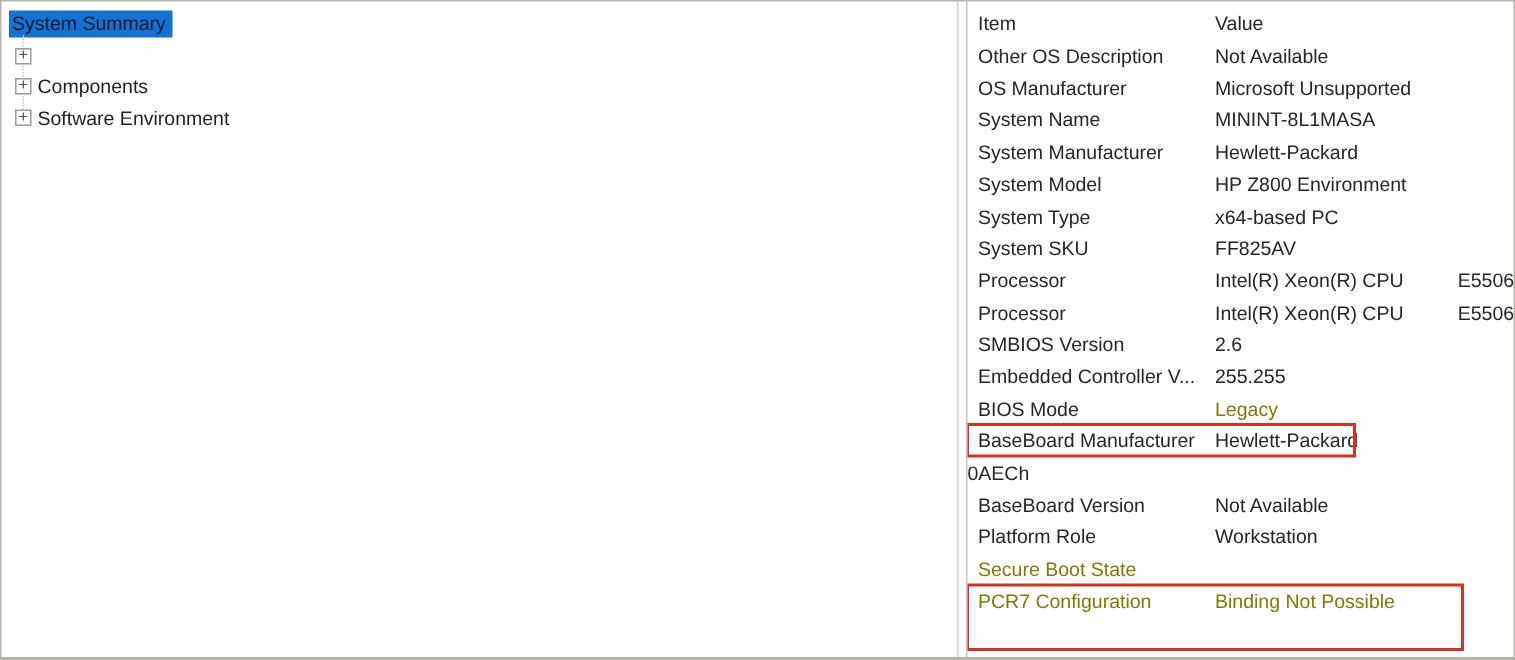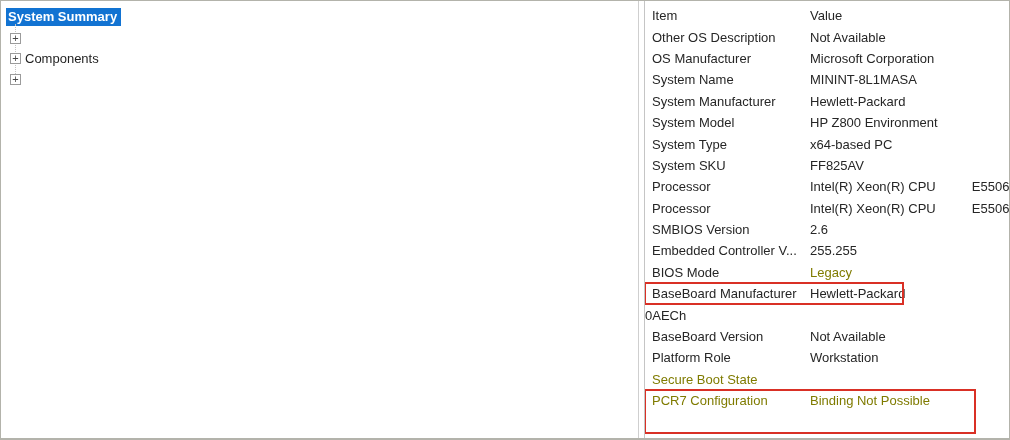--- a/index.html
+++ b/index.html
@@ -19,26 +19,25 @@
   
   .left-pane {
     width:638px; flex:none;
     border-right:1px solid #cfcfcf;
     padding:6px 0 0 4px;
     overflow:hidden;
   }
   .tree-item-root {
     display:inline-block;
     background:var(--selection-blue,#1273d2);
-    color:#ffffff;
+    color:#0f172a;
     font-size:13px;
     padding:1px 4px 2px 2px;
     margin-left:1px;
     white-space:nowrap;
-    font-weight:bold;
   }
   .tree-children { position:relative; margin-top:2px; }
   .tree-children::before {
     content:"";
     position:absolute; left:10px; top:-4px; bottom:10px;
     border-left:1px dotted #c3c3c3;
   }
   .tree-item {
     position:relative;
     display:flex; align-items:center;
@@ -103,38 +102,39 @@
     <div class="tree-children">
       <div class="tree-item">
         <span class="expander">+</span>
       </div>
       <div class="tree-item">
         <span class="expander">+</span>
         <span>Components</span>
       </div>
       <div class="tree-item">
         <span class="expander">+</span>
+        <span>Software Environment</span>
       </div>
     </div>
   </div>
 
   <div class="right-pane">
     <div class="row">
       <div class="cell-item">Item</div>
       <div class="cell-value">Value</div>
     </div>
 
     <div>
         <div class="row">
           <div class="cell-item">Other OS Description</div>
           <div class="cell-value">Not Available</div>
         </div>
         <div class="row">
           <div class="cell-item">OS Manufacturer</div>
-          <div class="cell-value">Microsoft Corporation</div>
+          <div class="cell-value">Microsoft Unsupported</div>
         </div>
         <div class="row">
           <div class="cell-item">System Name</div>
           <div class="cell-value">MININT-8L1MASA</div>
         </div>
         <div class="row">
           <div class="cell-item">System Manufacturer</div>
           <div class="cell-value">Hewlett-Packard</div>
         </div>
         <div class="row">

